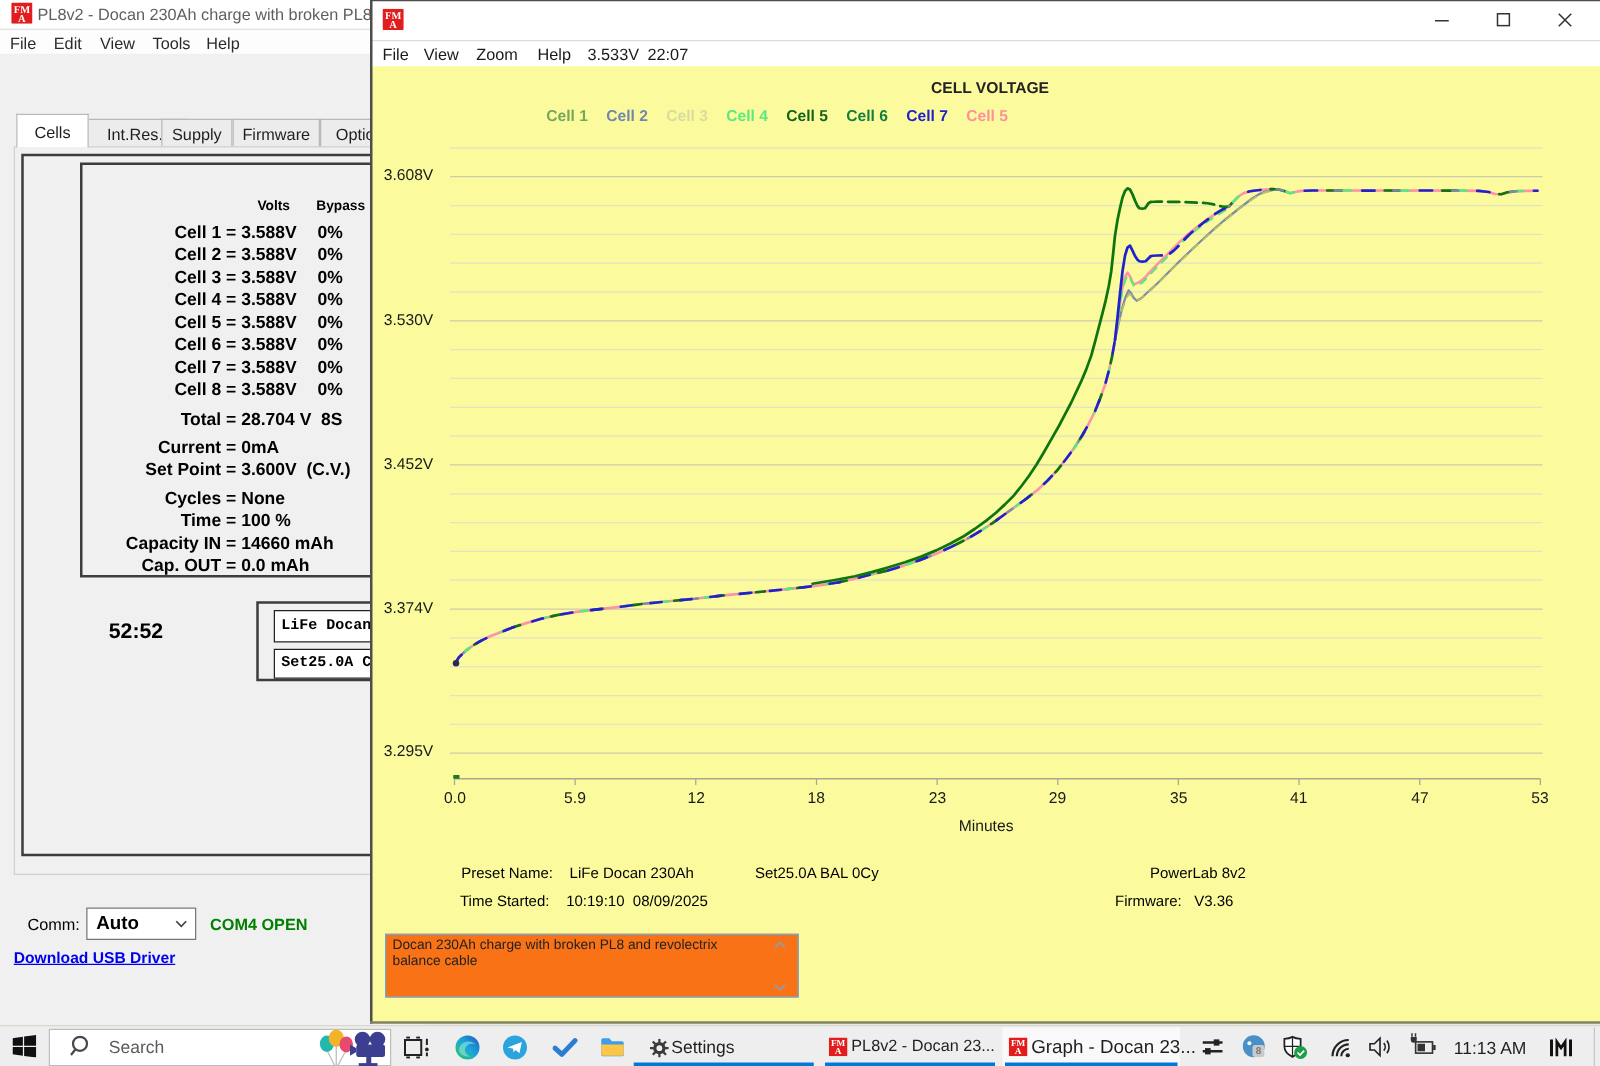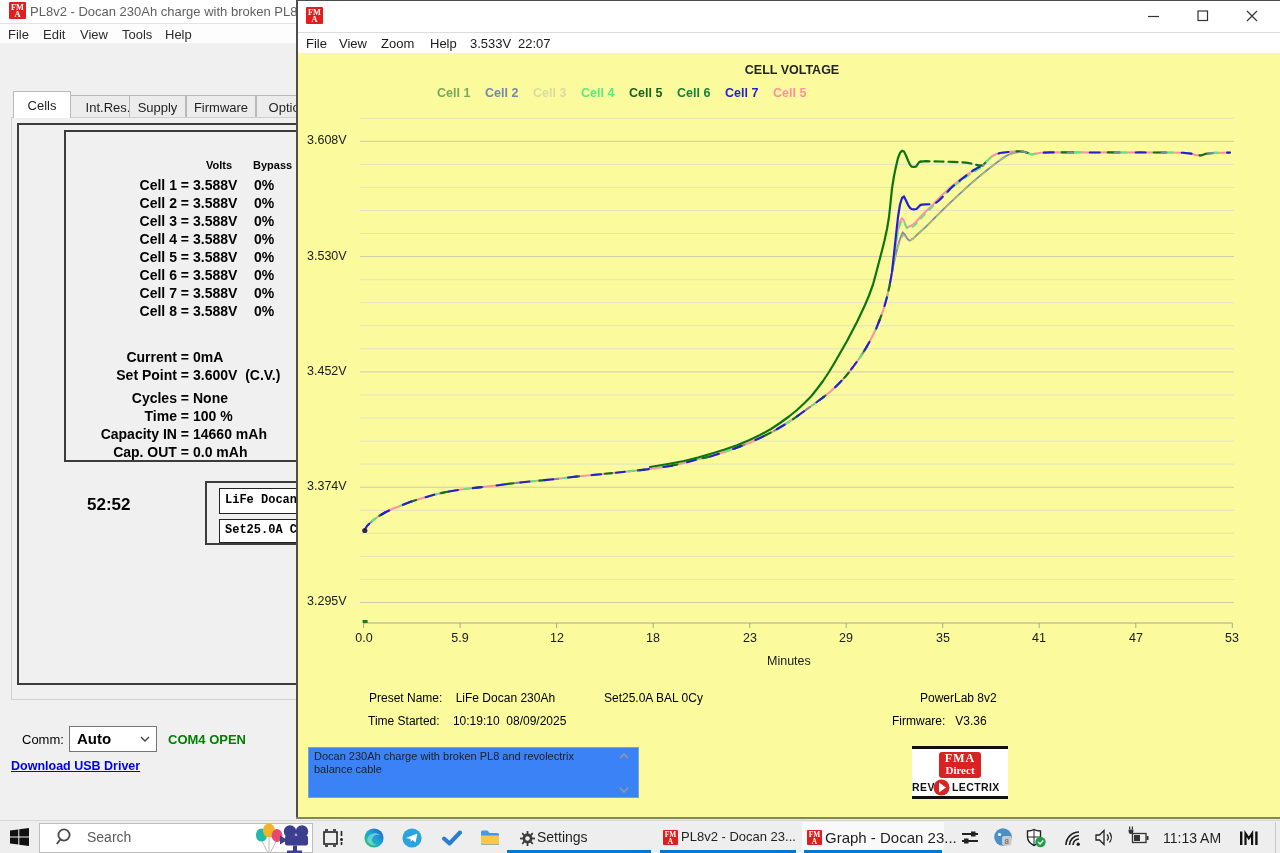--- a/index.html
+++ b/index.html
@@ -64,20 +64,21 @@
       <div class="cr" style="top:231px"><span class="crl">Cell 4 =</span><span class="crv">3.588V</span></div>
       <div class="cr" style="top:231px;left:254px">0%</div>
       <div class="cr" style="top:249px"><span class="crl">Cell 5 =</span><span class="crv">3.588V</span></div>
       <div class="cr" style="top:249px;left:254px">0%</div>
       <div class="cr" style="top:267px"><span class="crl">Cell 6 =</span><span class="crv">3.588V</span></div>
       <div class="cr" style="top:267px;left:254px">0%</div>
       <div class="cr" style="top:285px"><span class="crl">Cell 7 =</span><span class="crv">3.588V</span></div>
       <div class="cr" style="top:285px;left:254px">0%</div>
       <div class="cr" style="top:303px"><span class="crl">Cell 8 =</span><span class="crv">3.588V</span></div>
       <div class="cr" style="top:303px;left:254px">0%</div>
+      <div class="cr" style="top:327px"><span class="crl">Total =</span><span class="crv">28.704 V  8S</span></div>
       <div class="cr" style="top:349px"><span class="crl">Current =</span><span class="crv">0mA</span></div>
       <div class="cr" style="top:367px"><span class="crl">Set Point =</span><span class="crv">3.600V  (C.V.)</span></div>
       <div class="cr" style="top:390px"><span class="crl">Cycles =</span><span class="crv">None</span></div>
       <div class="cr" style="top:408px"><span class="crl">Time =</span><span class="crv">100 %</span></div>
       <div class="cr" style="top:426px"><span class="crl">Capacity IN =</span><span class="crv">14660 mAh</span></div>
       <div class="cr" style="top:444px"><span class="crl">Cap. OUT =</span><span class="crv">0.0 mAh</span></div>
   <div class="cr" style="left:87px;top:495px;font-size:17px">52:52</div>
   <div class="abs" style="left:205px;top:481px;width:140px;height:64px;border:2px solid #3c3c3c"></div>
   <div class="abs" style="left:219px;top:488px;width:130px;height:26px;border:1.5px solid #222;background:#fff;font-family:'Liberation Mono',monospace;font-size:12px;font-weight:bold;padding:4px 0 0 5px">LiFe Docan</div>
   <div class="abs" style="left:219px;top:519px;width:130px;height:24px;border:1.5px solid #222;background:#fff;font-family:'Liberation Mono',monospace;font-size:12px;font-weight:bold;padding:3px 0 0 5px">Set25.0A C</div>
@@ -195,38 +196,26 @@
       <div class="xl" style="left:530px">29</div>
       <div class="xl" style="left:627px">35</div>
       <div class="xl" style="left:723px">41</div>
       <div class="xl" style="left:820px">47</div>
       <div class="xl" style="left:916px">53</div>
   <div class="inf" style="left:73px;top:691px">Preset Name:    LiFe Docan 230Ah</div>
   <div class="inf" style="left:308px;top:691px">Set25.0A BAL 0Cy</div>
   <div class="inf" style="left:624px;top:691px">PowerLab 8v2</div>
   <div class="inf" style="left:72px;top:714px">Time Started:    10:19:10  08/09/2025</div>
   <div class="inf" style="left:596px;top:714px">Firmware:   V3.36</div>
-  <div class="abs" style="left:12px;top:747px;width:331px;height:51px;background:#3b82f6;border:1px solid #6da6d8;font-size:11px;color:#222;padding:2px 16px 0 5px;line-height:13px">Docan 230Ah charge with broken PL8 and revolectrix<br>balance cable</div>
+  <div class="abs" style="left:12px;top:747px;width:331px;height:51px;background:#f97316;border:1px solid #6da6d8;font-size:11px;color:#222;padding:2px 16px 0 5px;line-height:13px">Docan 230Ah charge with broken PL8 and revolectrix<br>balance cable</div>
   <svg class="abs" style="left:322px;top:751px" width="12" height="44">
         <path d="M2,7 L6,3 L10,7" stroke="#999" stroke-width="1.5" fill="none"></path>
         <path d="M2,37 L6,41 L10,37" stroke="#999" stroke-width="1.5" fill="none"></path>
       </svg>
 
-  <div class="abs" style="left:616px;top:746px;width:96px;height:53px;background:#fff;border-top:3px solid #111;border-bottom:3px solid #111">
-    <div class="abs" style="left:27px;top:3px;width:42px;height:26px;background:#d92323;border-radius:3px;text-align:center;font-family:'Liberation Serif',serif;font-weight:bold;color:#fff">
-      <div style="font-size:12px;line-height:13px;letter-spacing:1px">FMA</div>
-      <div style="font-size:11px;line-height:11px">Direct</div>
-    </div>
-    <div class="abs" style="left:0px;top:32px;font-size:10.5px;font-weight:bold;color:#111;letter-spacing:.4px">REV</div>
-    <svg class="abs" style="left:21px;top:30px" width="17" height="17">
-          <circle cx="8.5" cy="8.5" r="8" fill="#d92323"></circle>
-          <path d="M6,3.5 L13,8.5 L6,13.5 Z" fill="#fff"></path>
-        </svg>
-    <div class="abs" style="left:40px;top:32px;font-size:10.5px;font-weight:bold;color:#111;letter-spacing:.4px">LECTRIX</div>
-  </div>
  </div>
 </div>
 
 <div id="bar">
  <svg class="abs" style="left:10px;top:7px" width="19" height="18" viewBox="0 0 19 18">
   <path d="M0,2.6 L8.3,1.4 V8.6 H0 Z M9.3,1.25 L19,0 V8.6 H9.3 Z M0,9.6 H8.3 V16.6 L0,15.4 Z M9.3,9.6 H19 V18 L9.3,16.75 Z" fill="#101010"></path>
  </svg>
  <div class="abs" style="left:39px;top:2px;width:274px;height:30px;background:#fff;border:1px solid #bdbdbd"></div>
  <svg class="abs" style="left:55px;top:6px" width="20" height="21">
       <circle cx="9" cy="8" r="5.6" fill="none" stroke="#494949" stroke-width="1.8"></circle>

